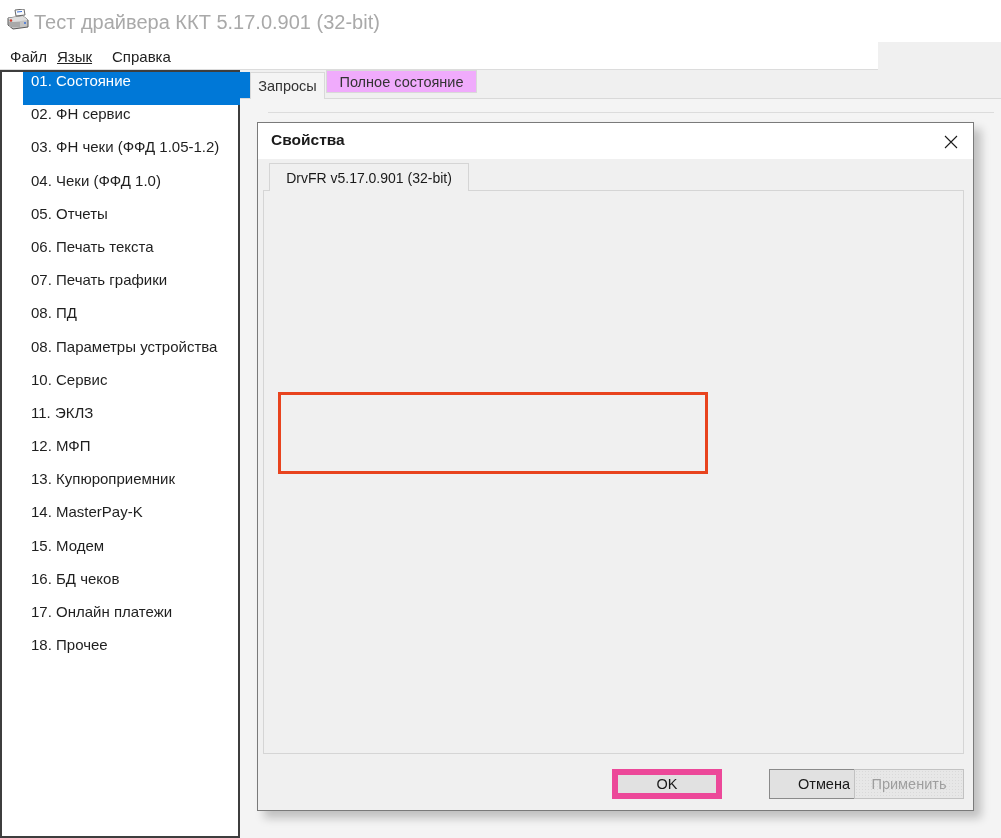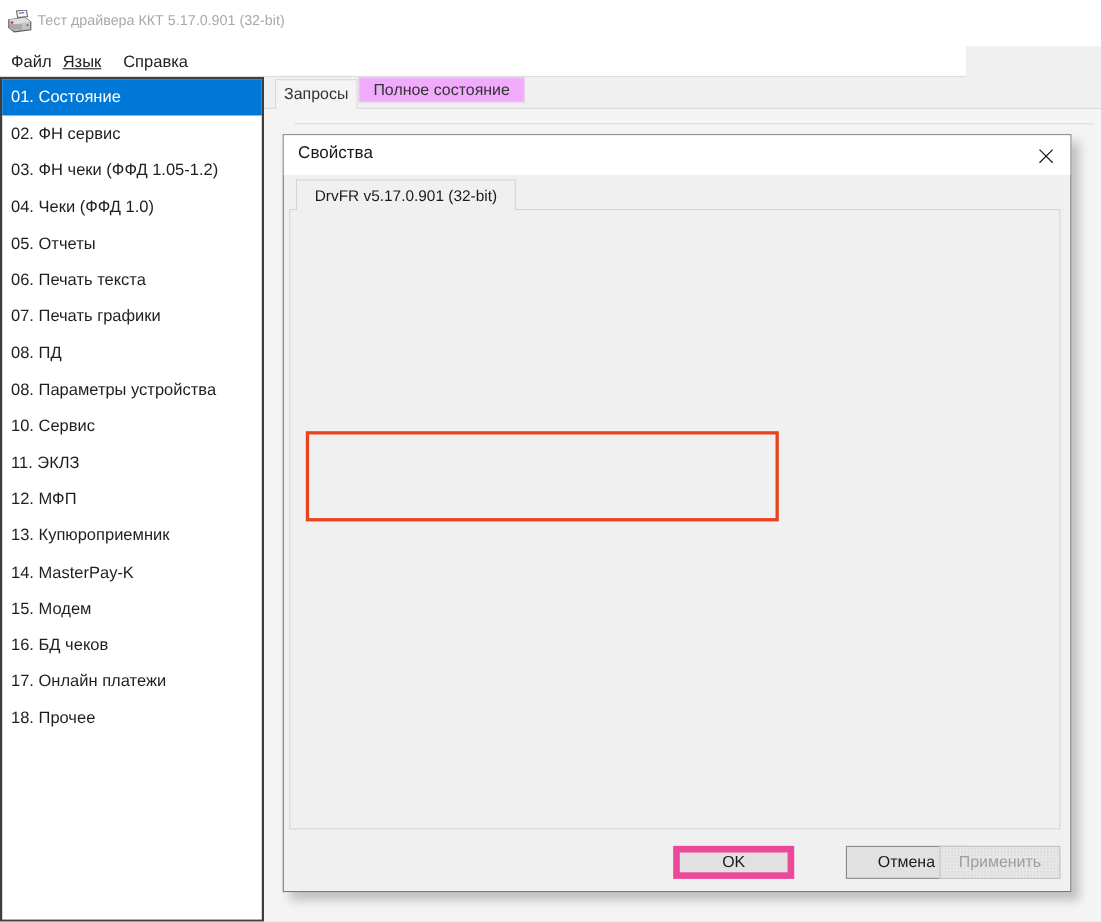--- a/index.html
+++ b/index.html
@@ -6,42 +6,42 @@
   html,body { background:#d8d8d8; }
   body { font-family:"Liberation Sans","DejaVu Sans",sans-serif; }
   .app {
     position:relative; width:1001px; height:838px; background:#f0f0f0;
     overflow:hidden; color:#1a1a1a; font-size:14px;
   }
   .abs { position:absolute; }
 
   
   .titlebar { left:0; top:0; width:1001px; height:42px; background:#ffffff; }
-  .title-text { left:34px; top:11px; font-size:13px; color:#a9a9a9; }
+  .title-text { left:34px; top:11px; font-size:20px; color:#a9a9a9; }
   .app-icon { left:6px; top:9px; width:24px; height:23px; }
   .menubar { left:0; top:42px; width:878px; height:28px; background:#ffffff; border-bottom:1px solid #dcdcdc;padding-left:29px; }
   .menu-item { top:4px; height:21px; line-height:21px; font-size:15px; color:#222; padding:0 2px; }
 
   
   .sidebar { left:0; top:70px; width:240px; height:768px; background:#ffffff; border:2px solid #3e3e3e; }
-  .sb-item { position:relative; width:100%; height:33.2px; display:flex; align-items:center; padding-left:8px; font-size:15px; color:#1f1f1f; }
+  .sb-item { position:relative; width:100%; height:33.2px; display:flex; padding-left:8px; font-size:15px; color:#1f1f1f;margin-left:21px; }
   .sb-item.selected { background:#0078d7; color:#ffffff; }
 
   
   .main-page { left:240px; top:98px; width:761px; height:740px; background:#f4f4f4; border-top:1px solid #d9d9d9; }
   .bg-group-line { left:268px; top:112px; width:726px; height:1px; background:#dcdcdc; }
   .main-tab { font-size:14.5px; color:#333; display:flex; align-items:center; justify-content:center; }
   .main-tab.active { left:250px; top:72px; width:75px; height:27px; background:#f4f4f4; border:1px solid #d9d9d9; border-bottom:none; z-index:2; }
   .main-tab.inactive { left:326px; top:70px; width:151px; height:23px; background:#f0abfc; border:1px solid #d9d9d9; z-index:1; }
 
   
   .dialog { left:257px; top:122px; width:717px; height:689px; background:#f0f0f0;
     border:1px solid #7a7a7a; box-shadow:7px 7px 9px rgba(0,0,0,0.22); z-index:5; }
   .dlg-titlebar { left:0; top:0; width:715px; height:36px; background:#ffffff; }
-  .dlg-title { left:13px; top:8px; font-size:15.5px; color:#1a1a1a; }
+  .dlg-title { left:13px; top:8px; font-size:15.5px; color:#1a1a1a;font-weight:bold; }
   .dlg-close { left:680px; top:8px; width:26px; height:22px; display:flex; align-items:center; justify-content:center; }
 
   .dlg-tab { left:11px; top:40px; width:200px; height:28px; background:#f0f0f0;
     border:1px solid #d5d5d5; border-bottom:none; z-index:3;
     display:flex; align-items:center; justify-content:center; font-size:14px; }
   .dlg-tabpage { left:5px; top:67px; width:701px; height:564px; background:#f0f0f0; border:1px solid #d5d5d5; z-index:2; }
 
   
   .panel { left:21px; top:81px; width:429px; height:462px; border:1px solid #cfcfcf; }
   .groupbox { left:31px; top:94px; width:409px; height:67px; border:1px solid #d9d9d9; }

